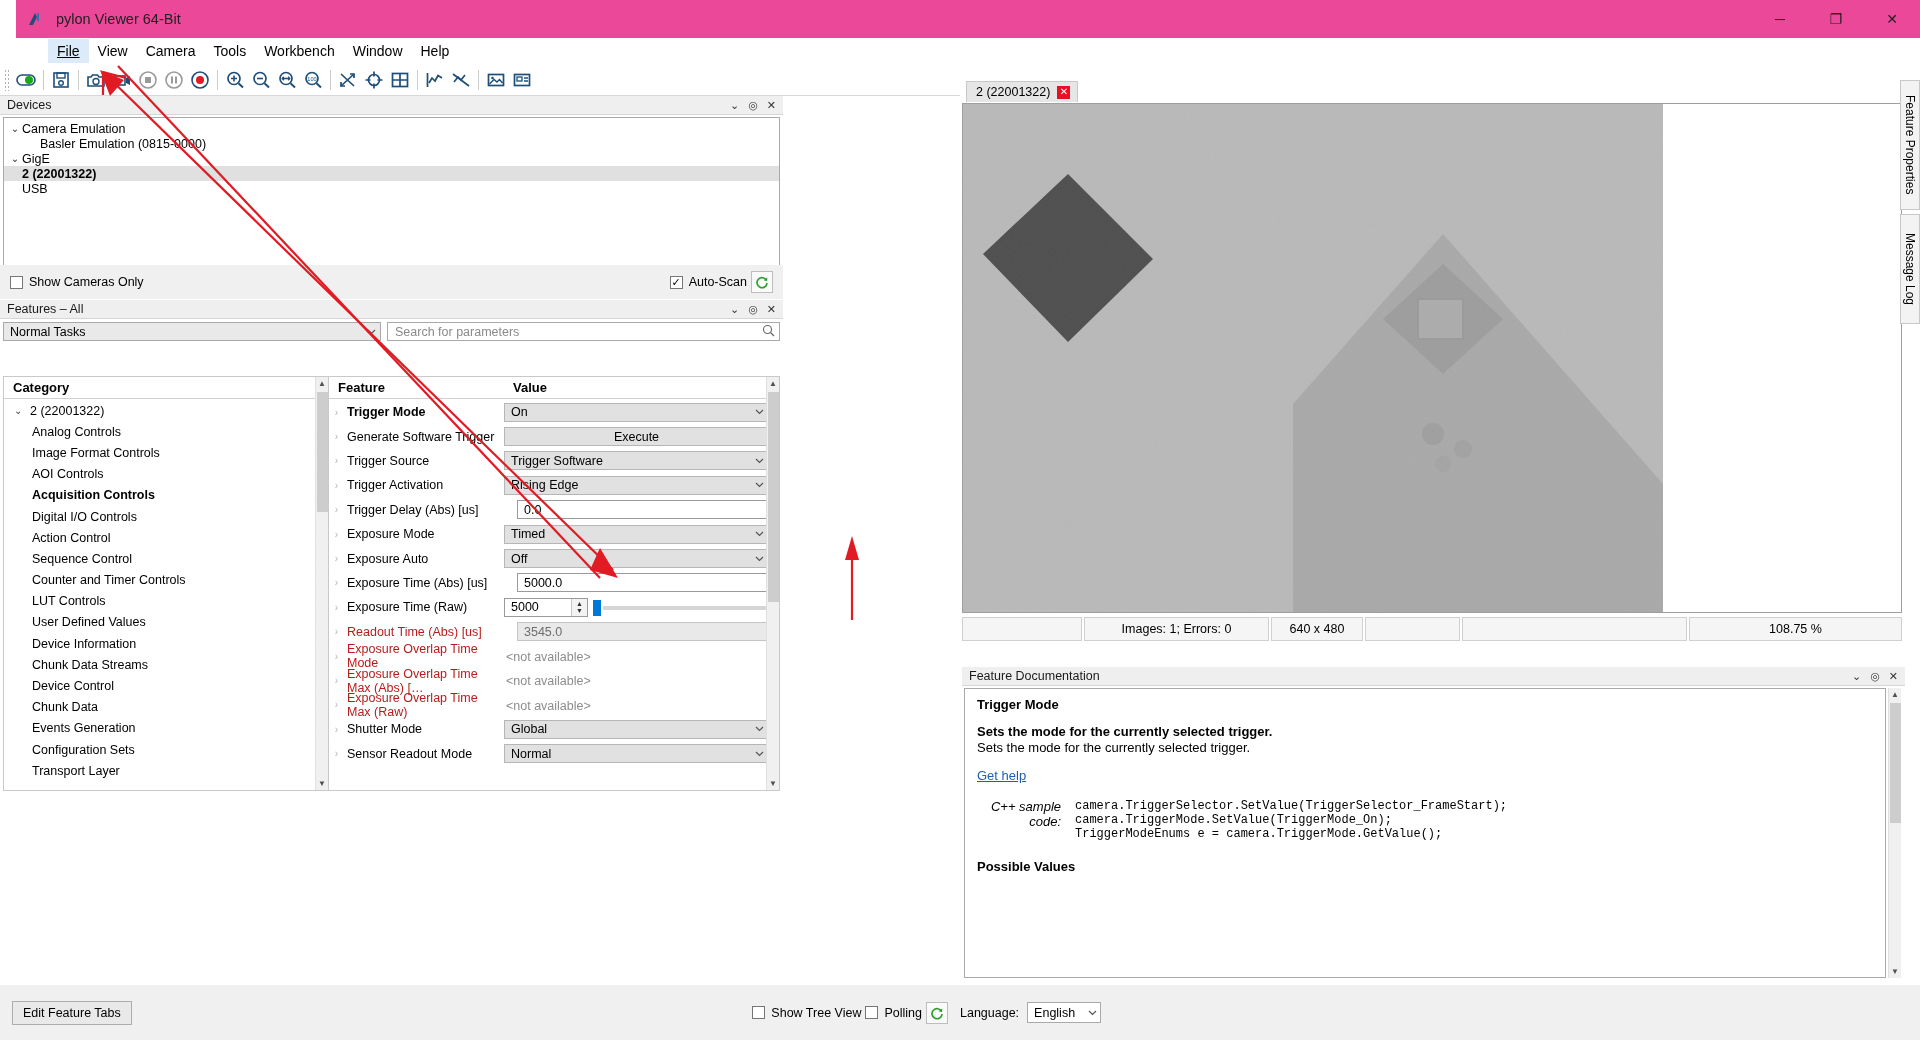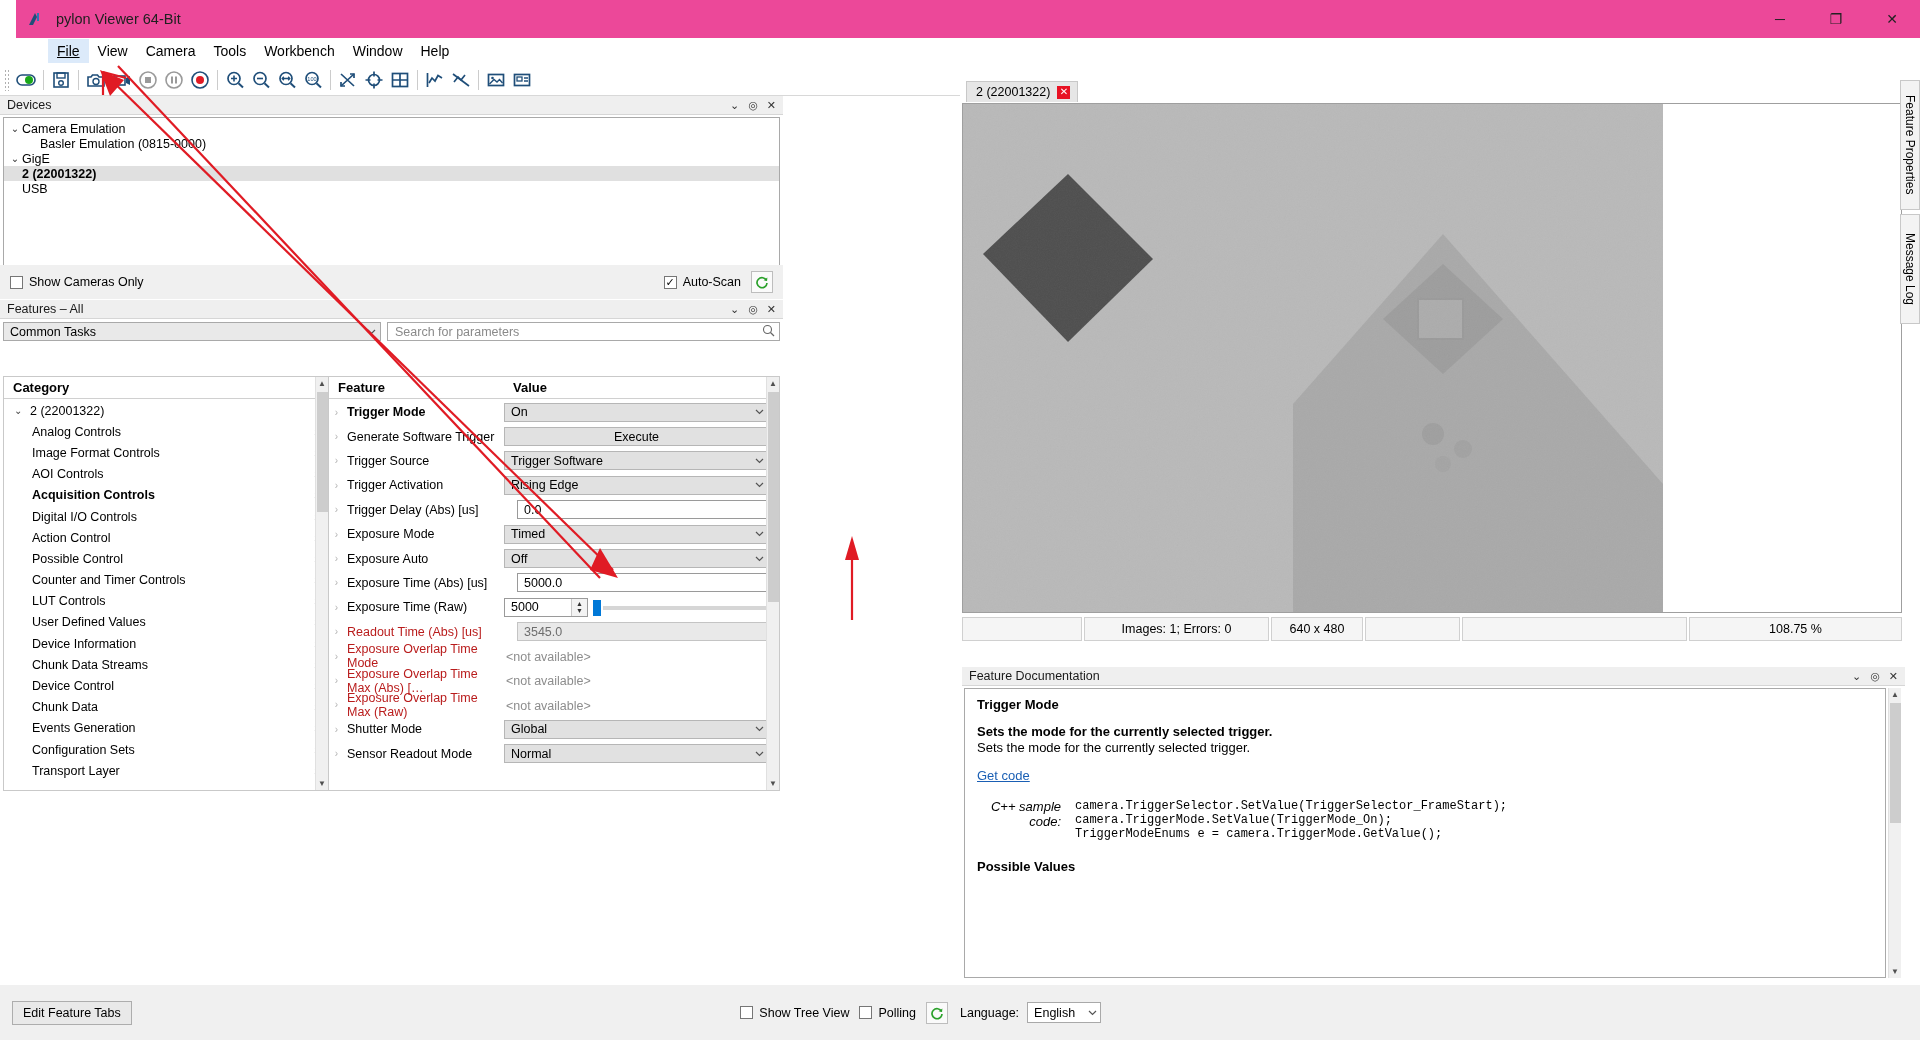--- a/index.html
+++ b/index.html
@@ -67,21 +67,21 @@
   .tw-label { }
   .indent-1 { padding-left: 18px; }
   .indent-2 { padding-left: 36px; }
 
   #show-cameras-bar { position: absolute; left: 0; top: 265px; width: 783px; height: 34px;
     display: flex; align-items: center; padding: 0 10px; background: #f0f0f0; }
   .cbox { width: 13px; height: 13px; border: 1px solid #767676; background: #fff;
     display: inline-flex; align-items: center; justify-content: center; margin-right: 6px; }
   .cbox.checked::after { content: "✓"; font-size: 11px; line-height: 11px; color: #000; }
   .cb-label { font-size: 12.5px; }
-  .right-group { margin-left: auto; display: flex; align-items: center; gap: 10px; }
+  .right-group { margin-left: auto; display: flex; align-items: center; gap: 4px; }
   .refresh-btn { width: 22px; height: 22px; border: 1px solid #bdbdbd; background: #fafafa;
     display:flex; align-items:center; justify-content:center; }
 
   
   #features-panel { position: absolute; left: 0; top: 300px; width: 783px; height: 495px; }
   .search-row { position: absolute; left: 3px; top: 22px; width: 777px; height: 19px; display: flex; gap: 6px; }
   .combo {
     flex: 0 0 378px; height: 19px; border: 1px solid #a9a9a9; background: #e9e9e9;
     display: flex; align-items: center; padding: 0 0 0 6px; font-size: 12.5px; position: relative;
   }
@@ -405,21 +405,21 @@
       <div class="ph-title">Features – All</div>
       <div class="ph-btns">
         <span class="ph-btn">⌄</span>
         <span class="ph-btn">◎</span>
         <span class="ph-btn">✕</span>
       </div>
     </div>
 
     <div class="search-row">
       <div class="combo">
-        <span>Common Tasks</span>
+        <span>Normal Tasks</span>
         <span class="arrow">
           <svg width="9" height="6" viewBox="0 0 9 6">
               <path d="M1 1 L4.5 4.5 L8 1" stroke="#555" stroke-width="1.2" fill="none"></path>
             </svg>
         </span>
       </div>
       <div class="searchbox">
         <span>Search for parameters</span>
         <span class="mag">
           <svg width="13" height="13" viewBox="0 0 13 13">
@@ -457,21 +457,21 @@
           </div>
           <div class="cat-row" style="padding-left:28px">
             <span class="cat-name">Digital I/O Controls</span>
             <span class="cat-more">›</span>
           </div>
           <div class="cat-row" style="padding-left:28px">
             <span class="cat-name">Action Control</span>
             <span class="cat-more">›</span>
           </div>
           <div class="cat-row" style="padding-left:28px">
-            <span class="cat-name">Possible Control</span>
+            <span class="cat-name">Sequence Control</span>
             <span class="cat-more">›</span>
           </div>
           <div class="cat-row" style="padding-left:28px">
             <span class="cat-name">Counter and Timer Controls</span>
             <span class="cat-more">›</span>
           </div>
           <div class="cat-row" style="padding-left:28px">
             <span class="cat-name">LUT Controls</span>
             <span class="cat-more">›</span>
           </div>
@@ -792,21 +792,21 @@
       <div class="ph-btns">
         <span class="ph-btn">⌄</span>
         <span class="ph-btn">◎</span>
         <span class="ph-btn">✕</span>
       </div>
     </div>
     <div class="doc-body">
       <div class="doc-h1">Trigger Mode</div>
       <div class="doc-h2">Sets the mode for the currently selected trigger.</div>
       <div class="doc-p">Sets the mode for the currently selected trigger.</div>
-      <a class="doc-link" href="#">Get code</a>
+      <a class="doc-link" href="#">Get help</a>
       <div class="doc-sample">
         <span class="doc-key">C++ sample code:</span>
         <span class="doc-mono">
           <div>camera.TriggerSelector.SetValue(TriggerSelector_FrameStart);</div>
           <div>camera.TriggerMode.SetValue(TriggerMode_On);</div>
           <div>TriggerModeEnums e = camera.TriggerMode.GetValue();</div>
         </span>
       </div>
       <div class="doc-possible">Possible Values</div>
     </div>

